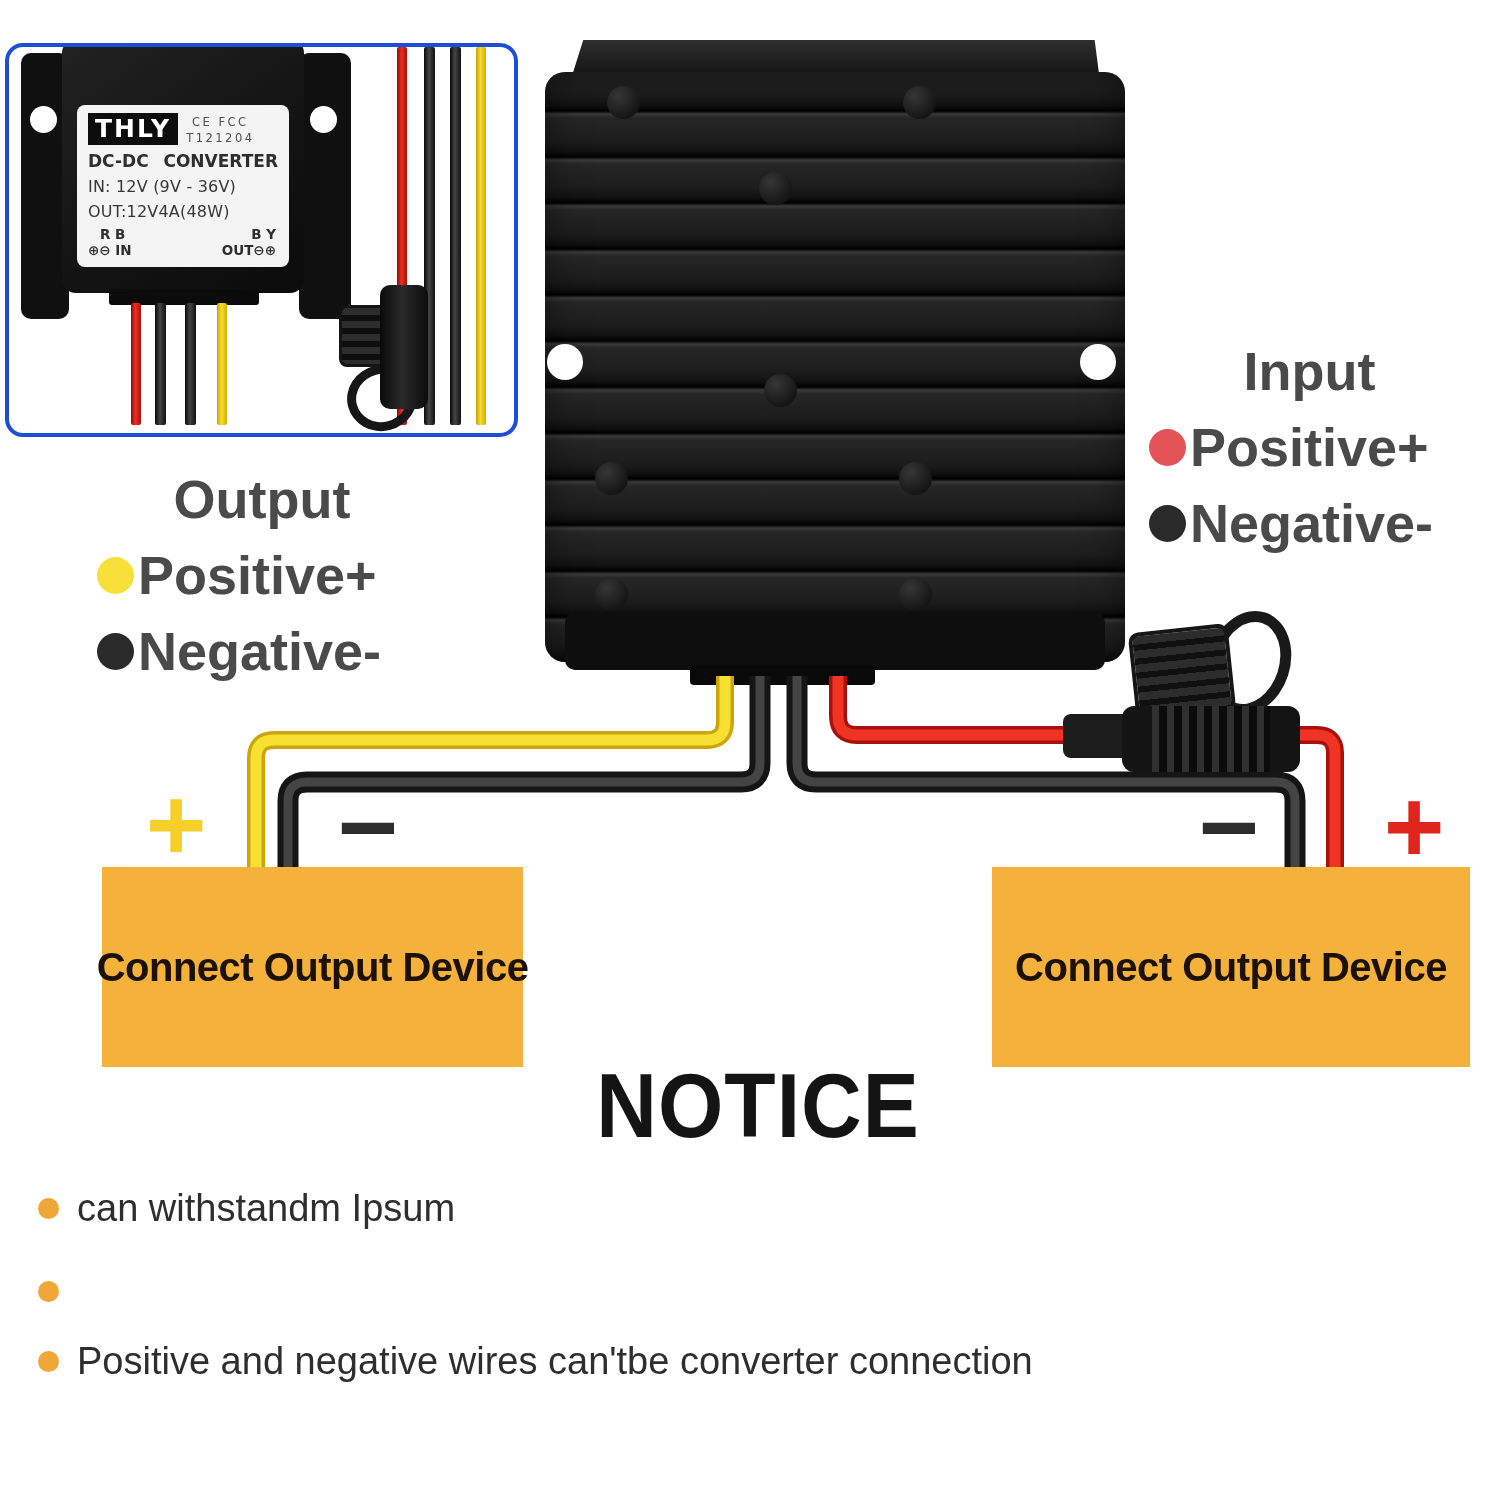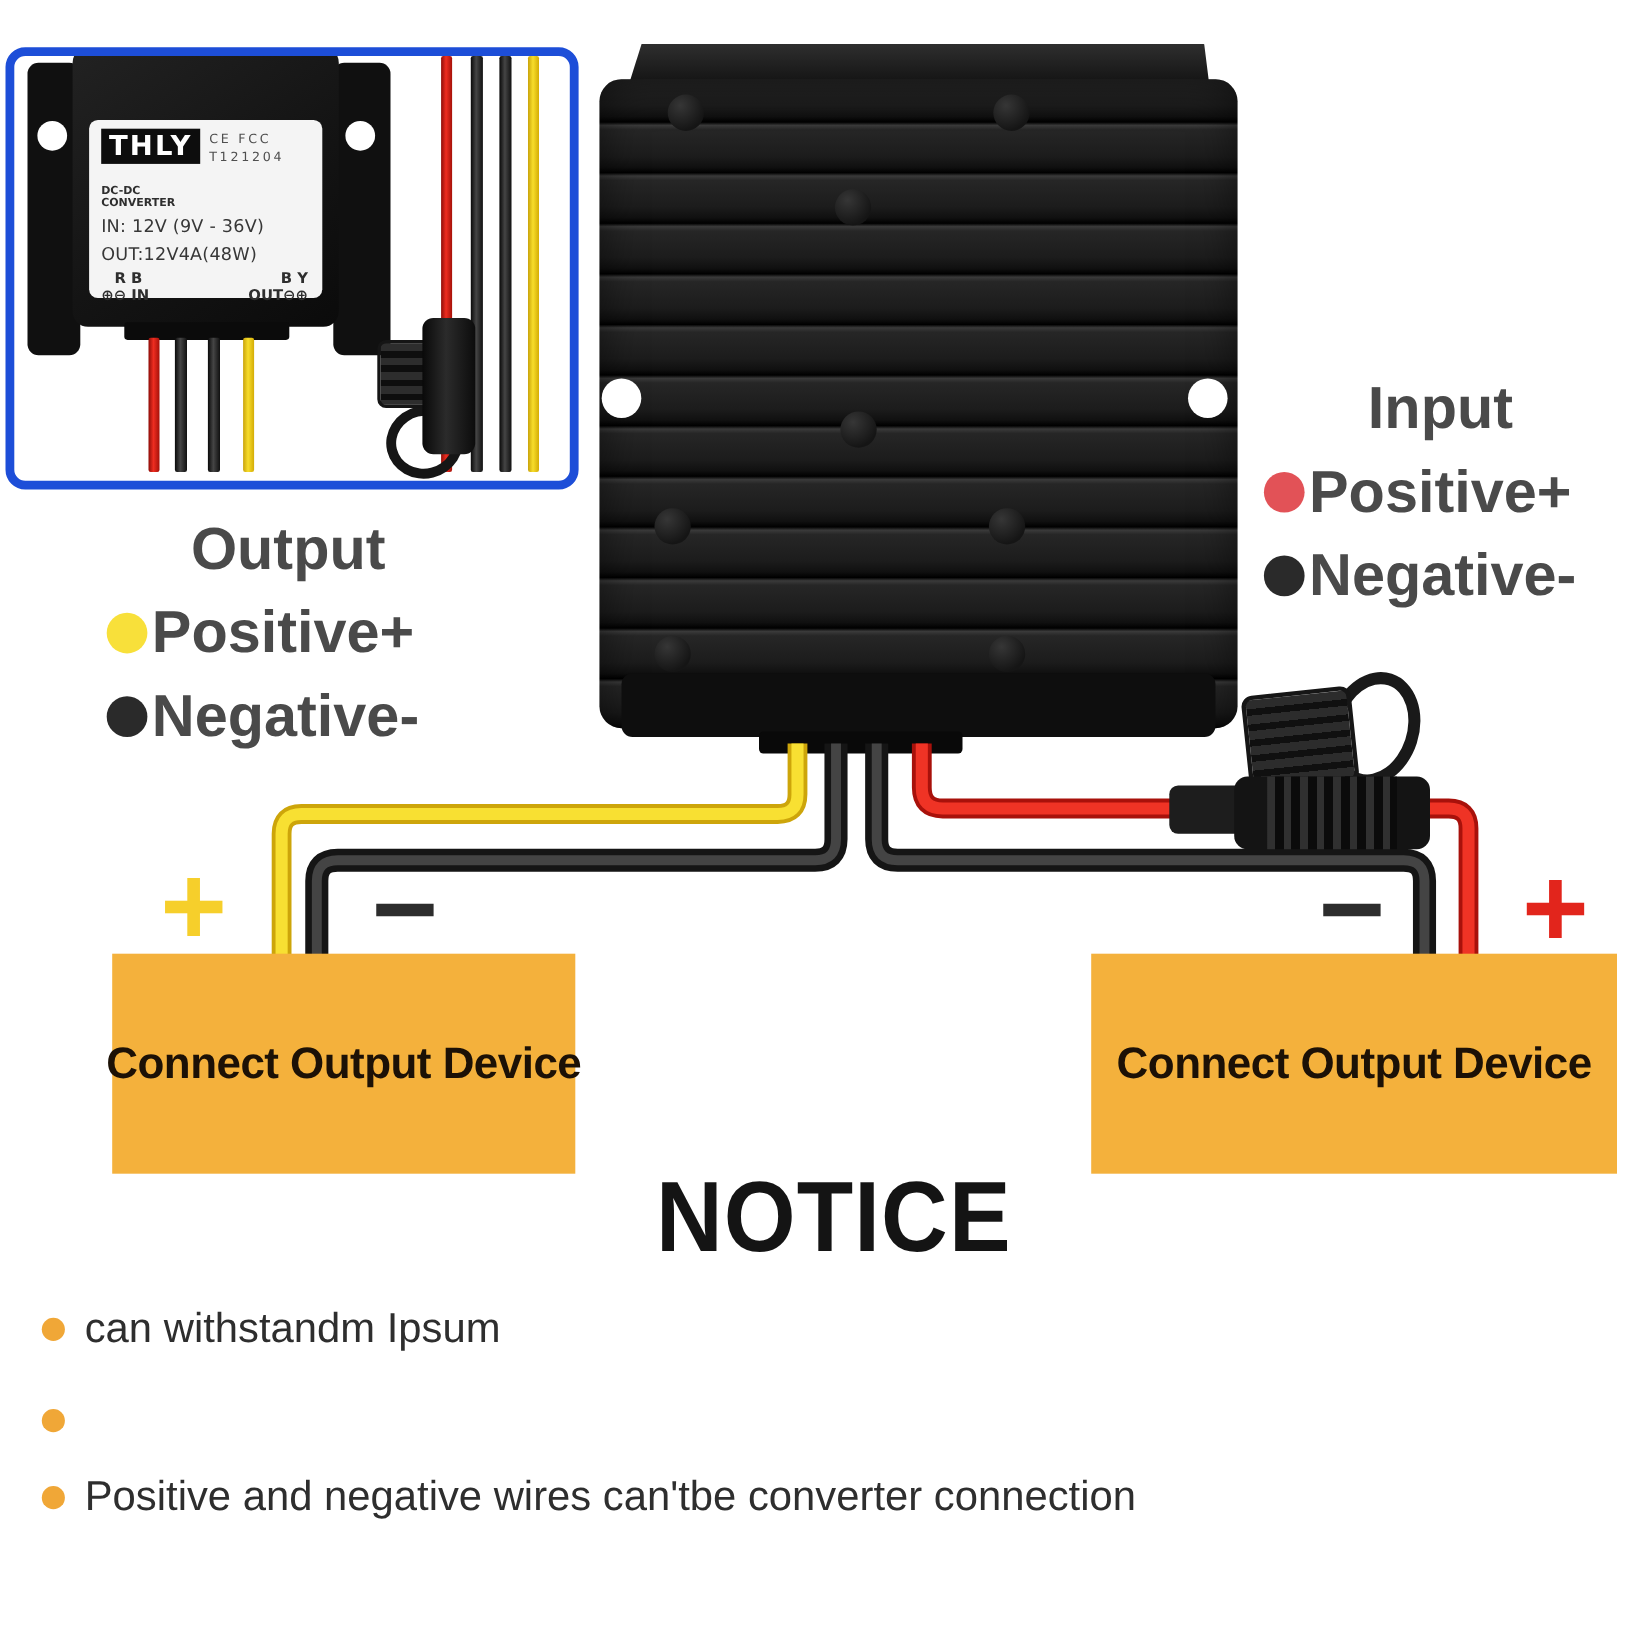--- a/index.html
+++ b/index.html
@@ -6,43 +6,43 @@
   body{
     width:1499px;height:1499px;position:relative;overflow:hidden;
     background:#ffffff;
     font-family:"Liberation Sans", sans-serif;
   }
   .abs{position:absolute;}
 
   
   .inset{
     left:5px;top:43px;width:505px;height:386px;
-    border:8px solid #1d4ed8;border-radius:18px;background:#fff;overflow:hidden;
+    border:4px solid #1d4ed8;border-radius:18px;background:#fff;overflow:hidden;
   }
   .i-tab{background:#101010;border-radius:10px;}
   .i-tab-l{left:12px;top:6px;width:48px;height:266px;}
   .i-tab-r{left:290px;top:6px;width:52px;height:266px;}
   .i-body{
     left:53px;top:-8px;width:242px;height:254px;
     background:linear-gradient(145deg,#222 0%,#141414 55%,#0b0b0b 100%);
     border-radius:14px;
   }
   .i-hole{width:27px;height:27px;border-radius:50%;background:#fff;}
   .i-label{
     left:68px;top:58px;width:212px;height:162px;background:#f4f4f4;
     border-radius:8px;padding:8px 11px;box-sizing:border-box;
     font-family:"DejaVu Sans", sans-serif;color:#383838;
   }
   .i-row1{display:flex;align-items:flex-start;gap:8px;}
   .brand-box{
     background:#0d0d0d;color:#fff;font-size:25px;font-weight:800;
     letter-spacing:2px;padding:3px 7px 4px;line-height:1;
   }
-  .cert{font-size:11.5px;color:#4f4f4f;letter-spacing:2.5px;line-height:1.35;padding-top:2px;}
-  .i-row2{display:flex;justify-content:space-between;font-size:10px;font-weight:700;color:#2e2e2e;margin-top:18px;flex-direction:column;}
+  .cert{font-size:11.5px;color:#4f4f4f;letter-spacing:2.5px;line-height:1.35;padding-top:2px;text-align:center;}
+  .i-row2{display:flex;justify-content:space-between;font-size:17px;font-weight:700;color:#2e2e2e;margin-top:5px;}
   .i-spec{font-size:16px;font-weight:400;color:#373737;margin-top:6px;letter-spacing:0.2px;white-space:nowrap;}
   .i-row5{display:flex;justify-content:space-between;margin-top:5px;font-size:13.5px;font-weight:700;color:#2e2e2e;}
   .i-row5 .pins{padding-left:12px;}
   .i-row5 .col-r{text-align:right;padding-right:2px;}
   .i-conn{left:100px;top:242px;width:150px;height:16px;background:#0b0b0b;border-radius:3px;}
   .iw{top:256px;height:122px;width:10px;border-radius:2px;}
   .iw-full{top:0;height:378px;}
   .w-red{background:linear-gradient(90deg,#8f0d08,#ee2d20 45%,#a51109);}
   .w-black{background:linear-gradient(90deg,#090909,#454545 45%,#101010);}
   .w-yellow{background:linear-gradient(90deg,#c9a30a,#f7dd2b 45%,#d4ac05);}

